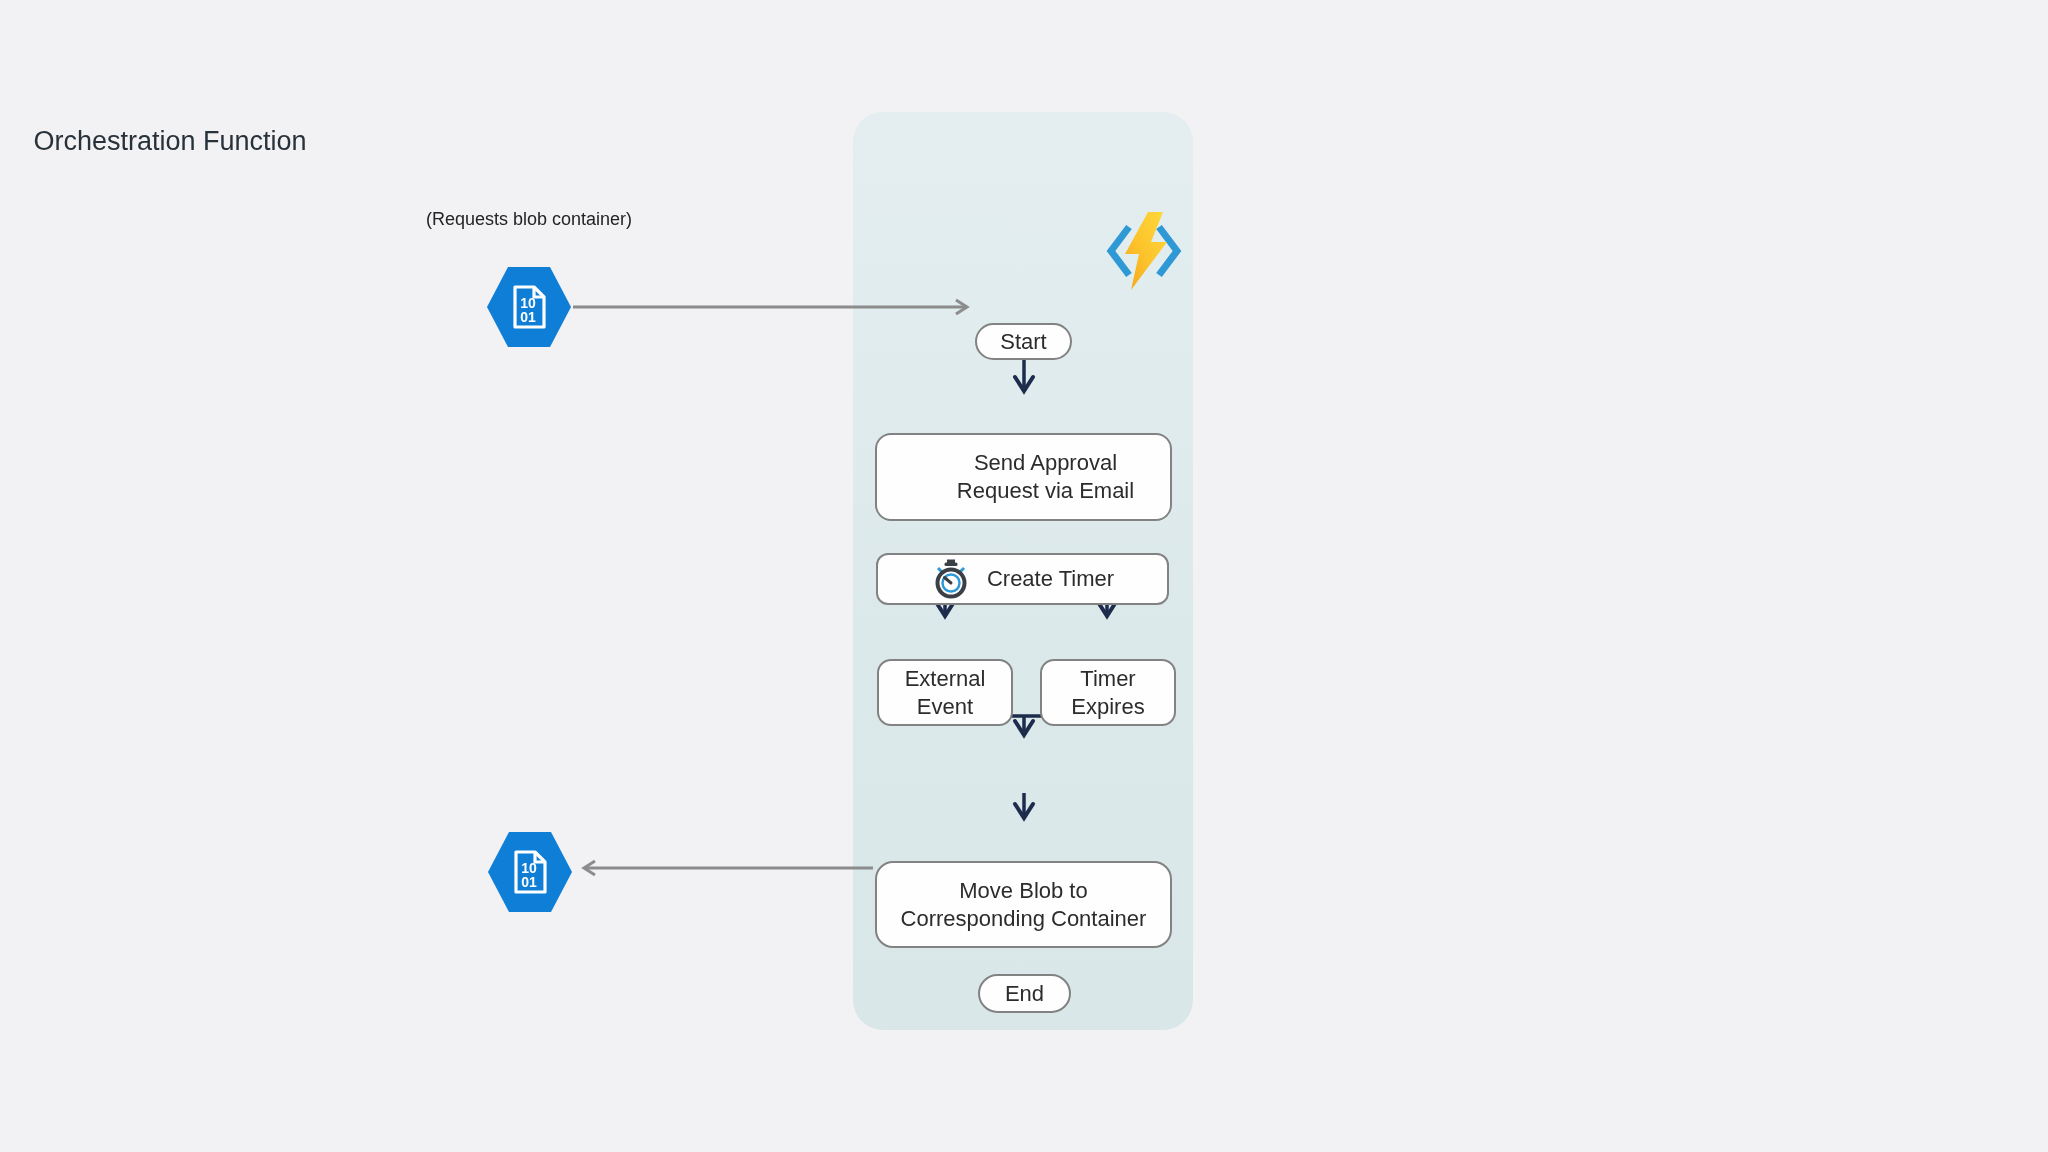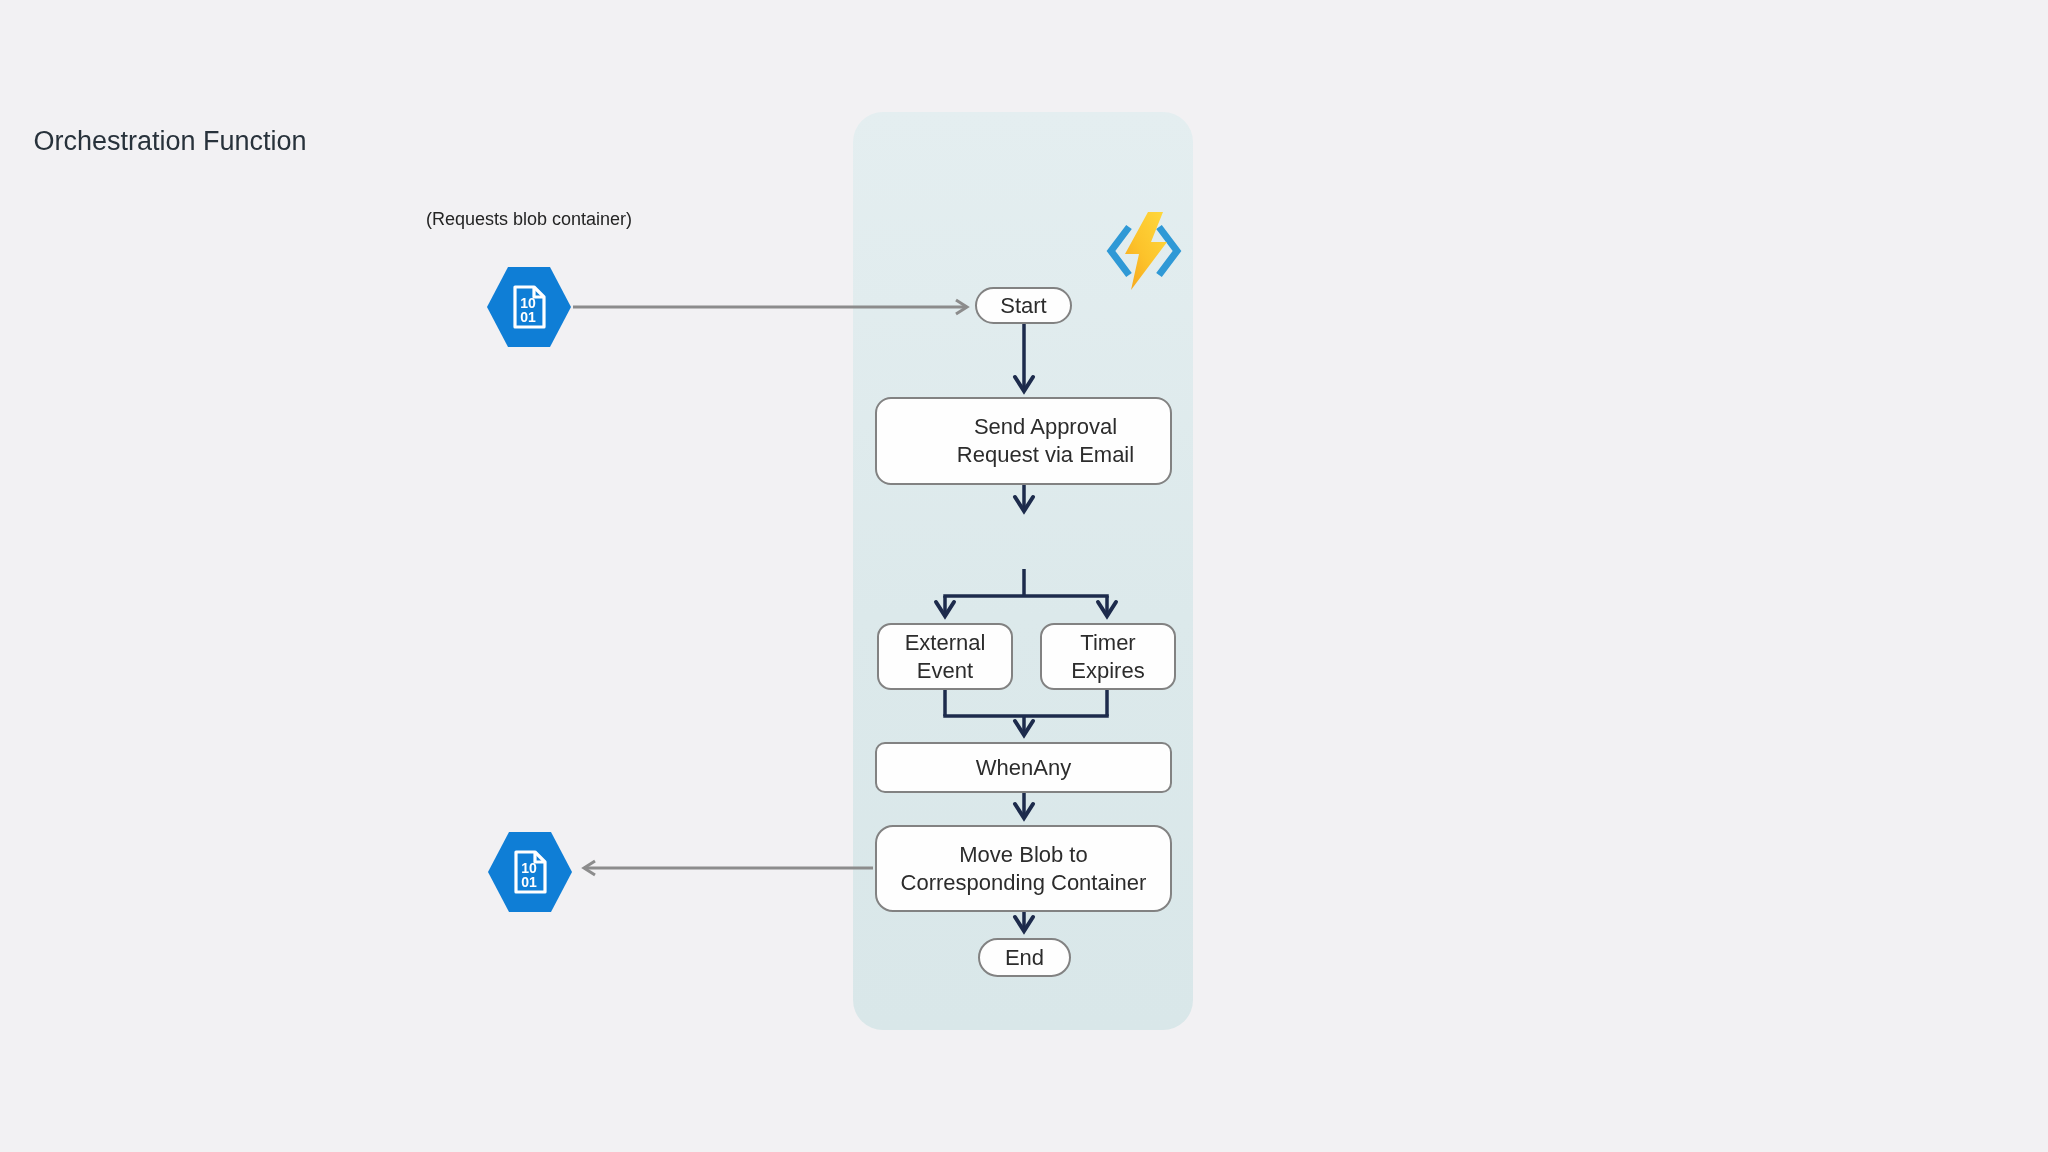--- a/index.html
+++ b/index.html
@@ -19,21 +19,21 @@
     position:absolute;left:30px;top:118px;width:280px;
     margin:0;text-align:center;
     font-size:27px;line-height:47px;font-weight:400;color:#28323b;
   }
   .fx-icon{position:absolute;left:1102px;top:210px;width:84px;height:82px;}
 
   .node{
     position:absolute;box-sizing:border-box;
     background:#fefefe;border:2px solid #828282;
     display:flex;align-items:center;justify-content:center;
-    text-align:center;font-size:22px;line-height:28px;color:#2c2c2c;
+    text-align:center;font-size:22px;line-height:28px;color:#2c2c2c;margin-top:36px;
   }
   .n-start   {left:975px; top:287px; width:97px;  height:37px; border-radius:19px;}
   .n-send    {left:875px; top:397px; width:297px; height:88px; border-radius:16px;padding-left:44px;}
   .n-send span{max-width:200px;}
   .n-timer   {left:876px; top:517px; width:293px; height:52px; border-radius:12px; gap:16px;}
   .n-ext     {left:877px; top:623px; width:136px; height:67px; border-radius:14px;}
   .n-ext span{max-width:110px;}
   .n-exp     {left:1040px;top:623px; width:136px; height:67px; border-radius:14px;}
   .n-exp span{max-width:110px;}
   .n-whenany {left:875px; top:742px; width:297px; height:51px; border-radius:10px;}
@@ -112,32 +112,43 @@
   </div>
 
   <div class="node n-start">
     <span>Start</span>
   </div>
 
   <div class="node n-send">
     <span>Send Approval Request via Email</span>
   </div>
 
+  <div class="node n-timer">
+    <span class="stopwatch">
+      <svg viewBox="0 0 40 42" width="40" height="42" xmlns="http://www.w3.org/2000/svg">
+        <rect x="16" y="1.5" width="8" height="4" fill="#3a4045"></rect>
+        <rect x="13.5" y="4.5" width="13" height="3.5" rx="1.5" fill="#3a4045"></rect>
+        <line x1="7" y1="10" x2="11" y2="14" stroke="#2f99d6" stroke-width="3"></line>
+        <line x1="33" y1="10" x2="29" y2="14" stroke="#2f99d6" stroke-width="3"></line>
+        <circle cx="20" cy="25" r="13.5" fill="#ffffff" stroke="#3a4045" stroke-width="4"></circle>
+        <circle cx="20" cy="25" r="8.5" fill="none" stroke="#2f99d6" stroke-width="2.5"></circle>
+        <line x1="20" y1="25" x2="13.5" y2="19.5" stroke="#3a4045" stroke-width="3" stroke-linecap="round"></line>
+      </svg>
+    </span>
+    <span>Create Timer</span>
+  </div>
 
   <div class="node n-ext">
     <span>External Event</span>
   </div>
 
   <div class="node n-exp">
     <span>Timer Expires</span>
   </div>
 
-  <div class="node n-whenany">
-    <span>WhenAny</span>
-  </div>
 
   <div class="node n-move">
     <span>Move Blob to Corresponding Container</span>
   </div>
 
   <div class="node n-end">
     <span>End</span>
   </div>
 
   <div class="blob-label lbl-requests">(Requests blob container)</div>

